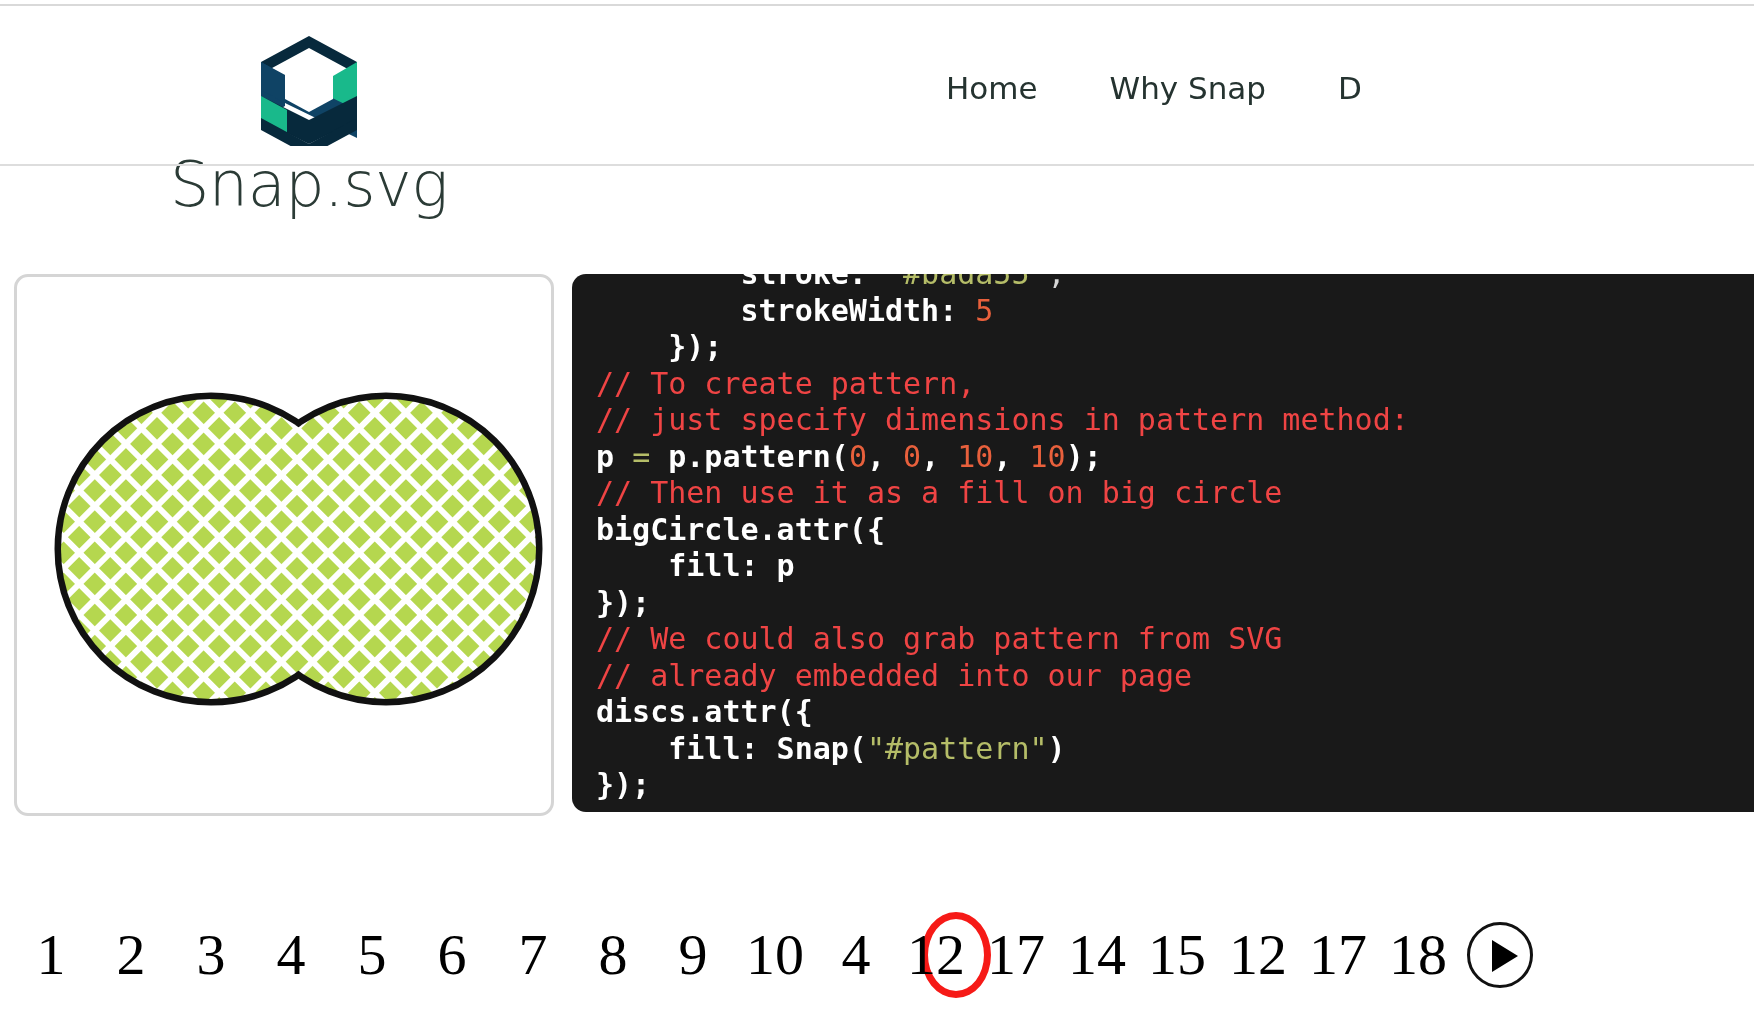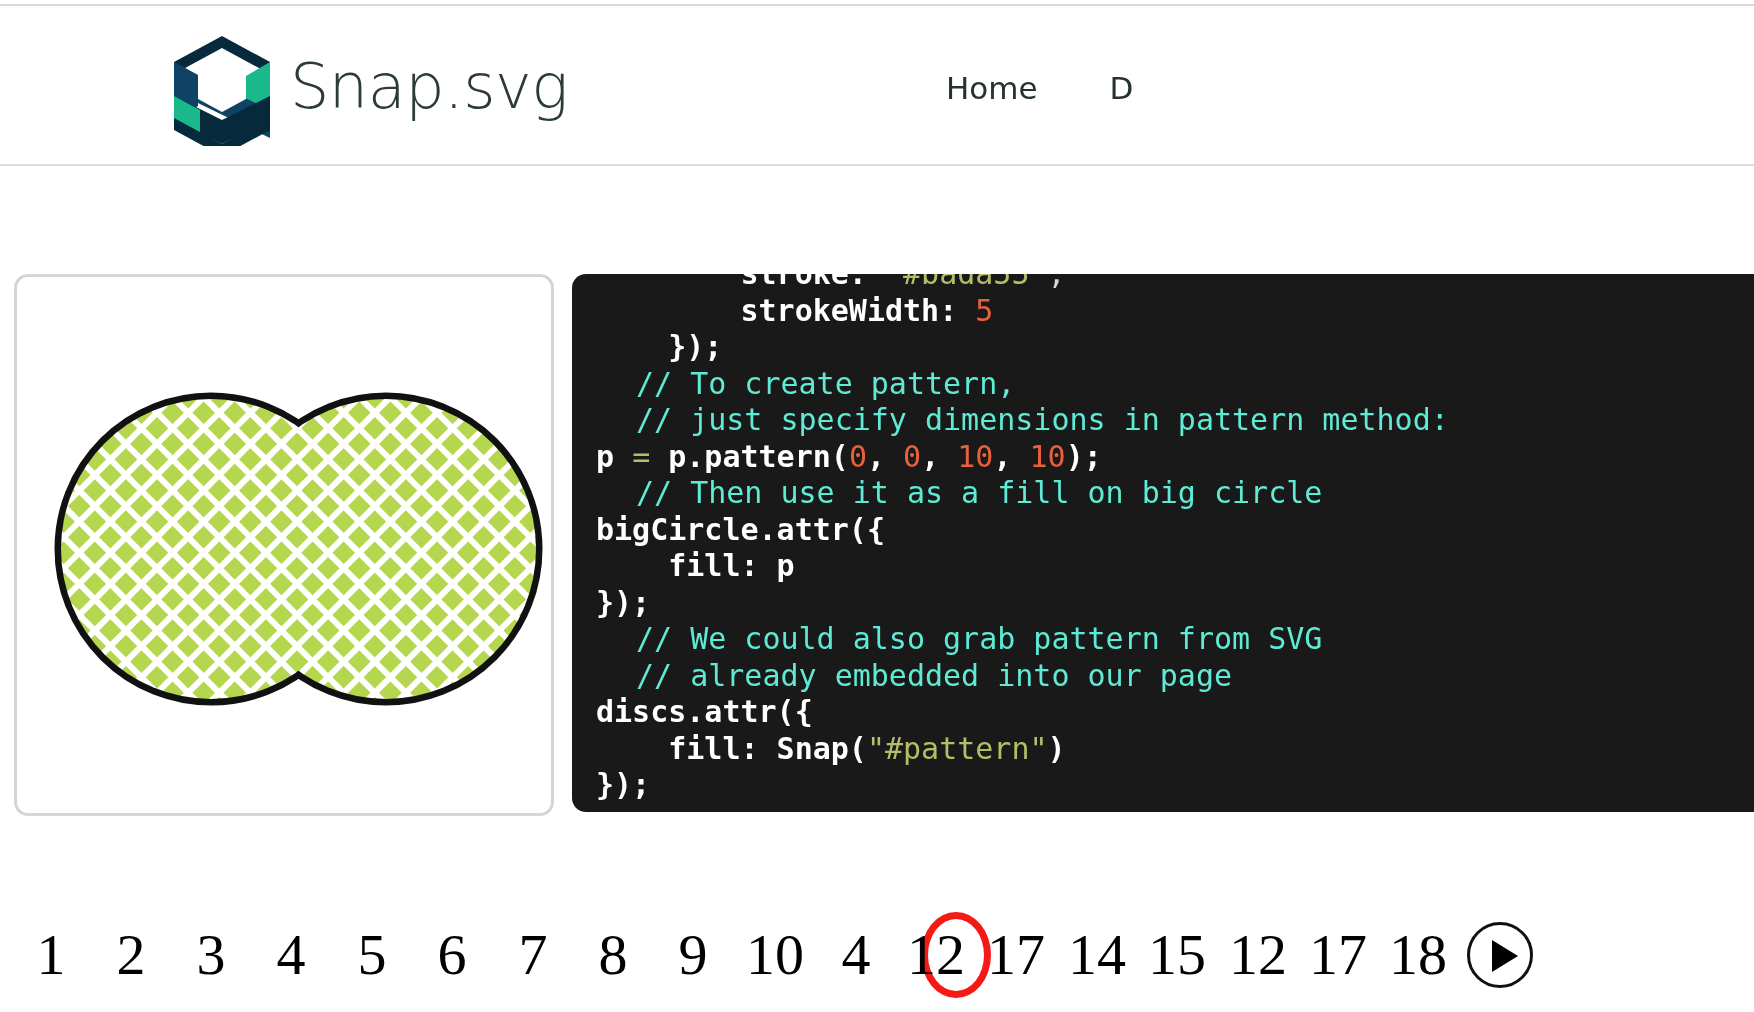--- a/index.html
+++ b/index.html
@@ -27,21 +27,21 @@
     width: 1754px; height: 158px;
     background: #ffffff;
   }
   .header-rule {
     position: absolute; left: 0; top: 164px;
     width: 1754px; height: 2px;
     background: #dddddd;
   }
   .brand {
     position: absolute; left: 170px; top: 28px;
-    display: flex; align-items: center; gap: 16px;
+    display: flex; align-items: center; gap: 8px; flex-direction: column;
   }
   .brand-logo { width: 104px; height: 112px; display:block; }
   .brand-text {
     font-family: "DejaVu Sans", sans-serif;
     font-size: 62px;
     font-weight: 300;
     color: #2b3b36;
     letter-spacing: -0.5px;
     line-height: 1;
     padding-bottom: 6px;
@@ -100,21 +100,21 @@
     left: 24px;
     top: -18px;
     font-family: "DejaVu Sans Mono", monospace;
     font-size: 30px;
     line-height: 36.5px;
     color: #f5f5f5;
     white-space: pre;
     letter-spacing: 0px;
   }
   .code-line { height: 36.5px; }
-  .tok-comment { color: #5eead4; margin-left: 40px; }
+  .tok-comment { color: #ef4444; }
   .tok-num     { color: #e8603c; }
   .tok-str     { color: #b5bd68; }
   .tok-op      { color: #b5bd68; }
   .tok-punct   { color: #d6d6d6; }
   .tok-plain   { color: #ffffff; font-weight: bold; }
 
   
   .pager {
     position: absolute;
     left: 0; top: 918px;
@@ -193,20 +193,23 @@
 
           <polygon points="52,26 76,39 76,65 52,78 28,65 28,39" fill="#ffffff"></polygon>
         </svg>
       </span>
       <span class="brand-text">Snap.svg</span>
     </div>
 
     <div class="nav">
       <div class="nav-item">
         <span>Home</span>
+      </div>
+      <div class="nav-item">
+        <span>Why Snap</span>
       </div>
       <div class="nav-item">
         <span>D</span>
       </div>
     </div>
 
   </div>
   <div class="header-rule"></div>
 
   <div class="demo-card">

